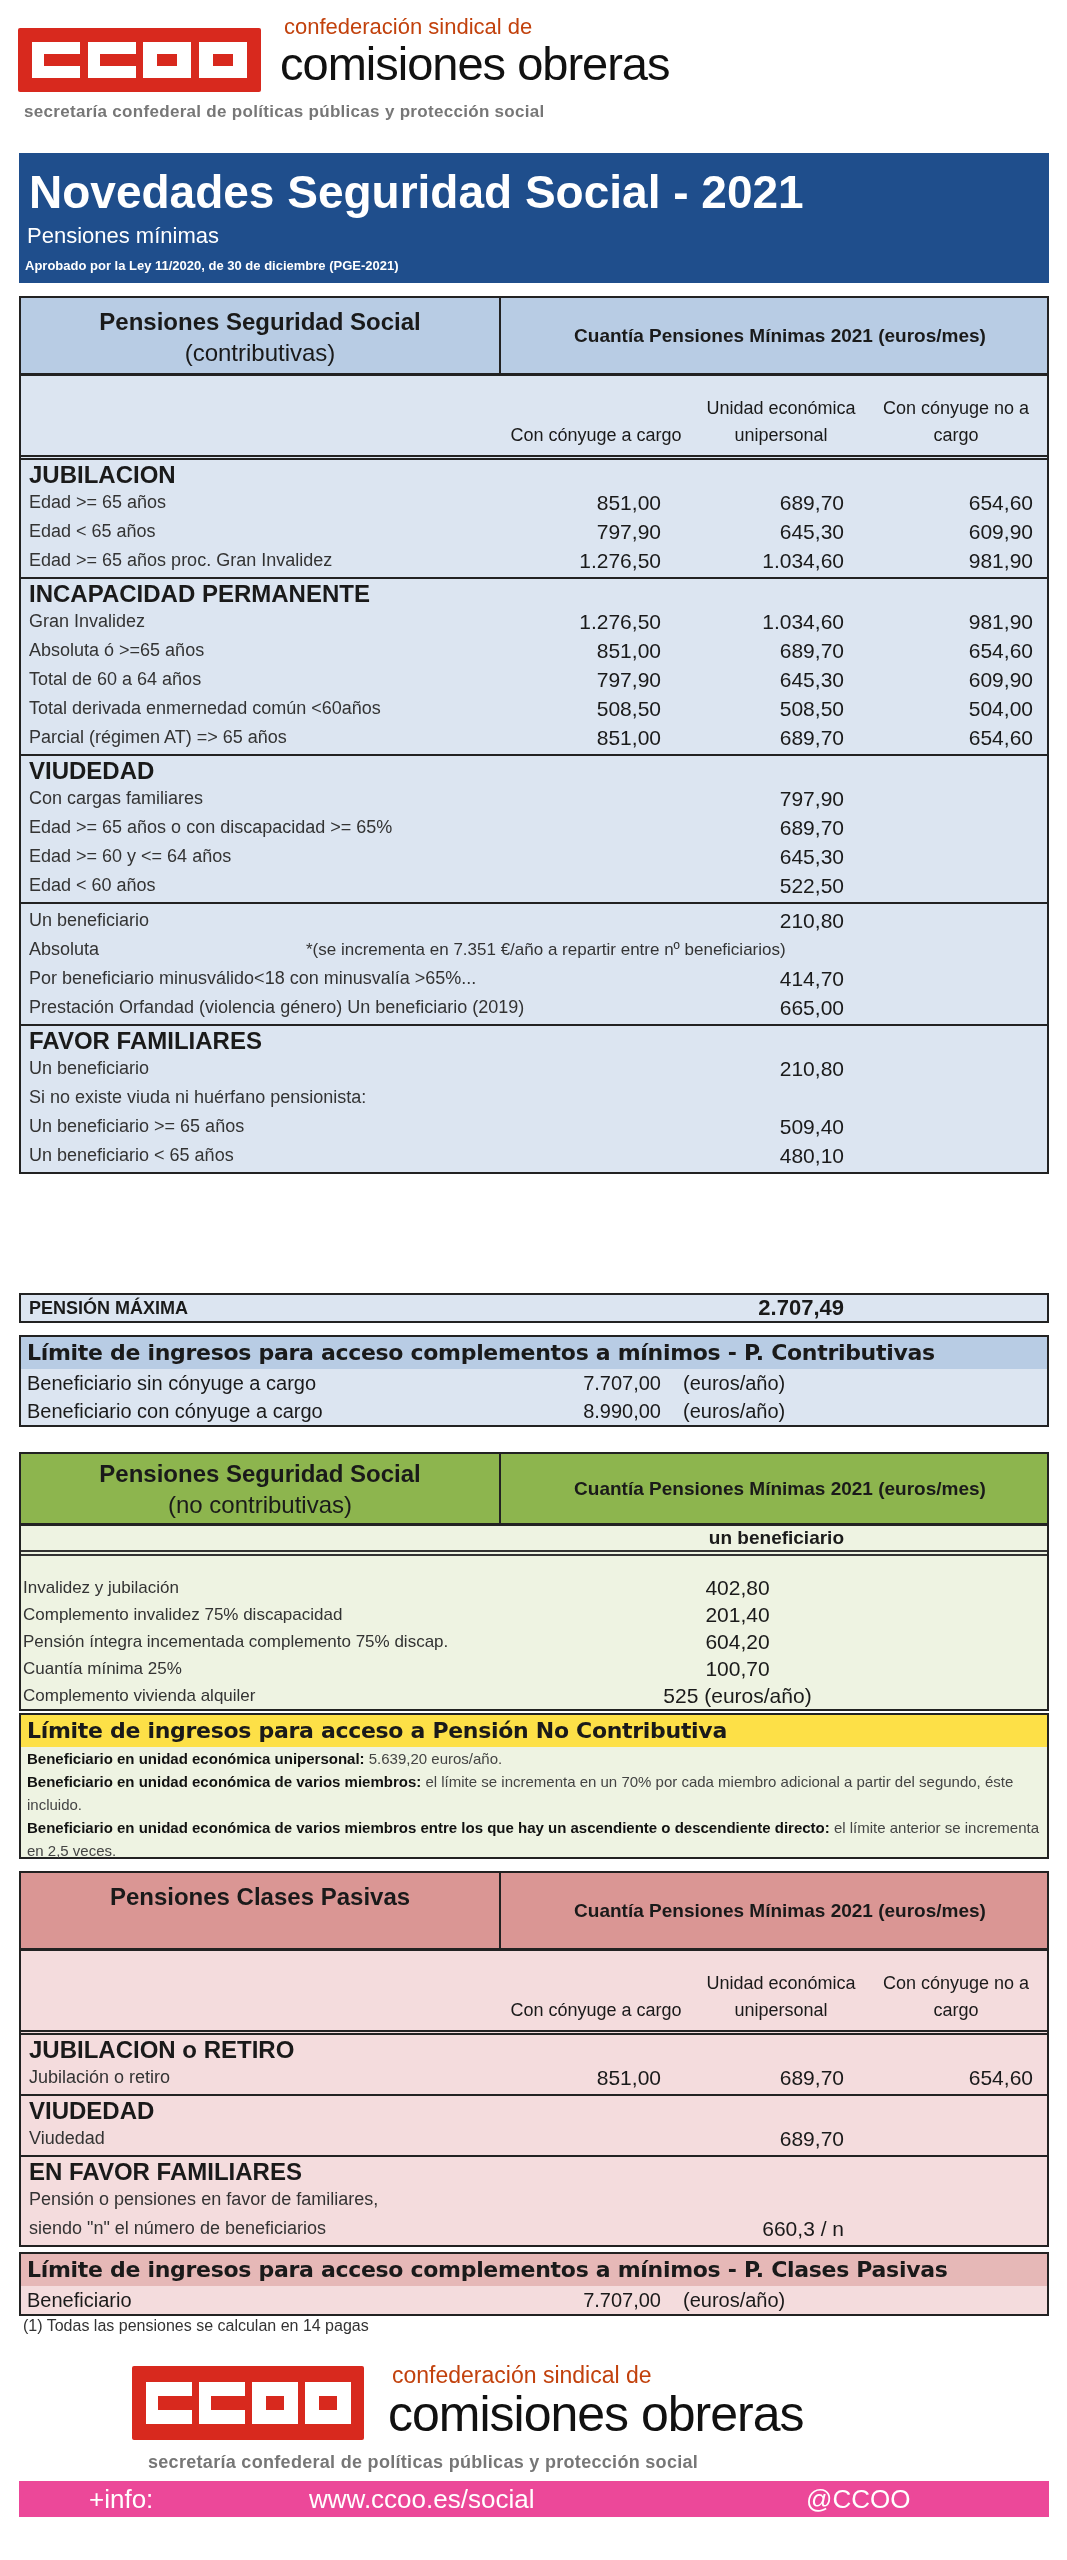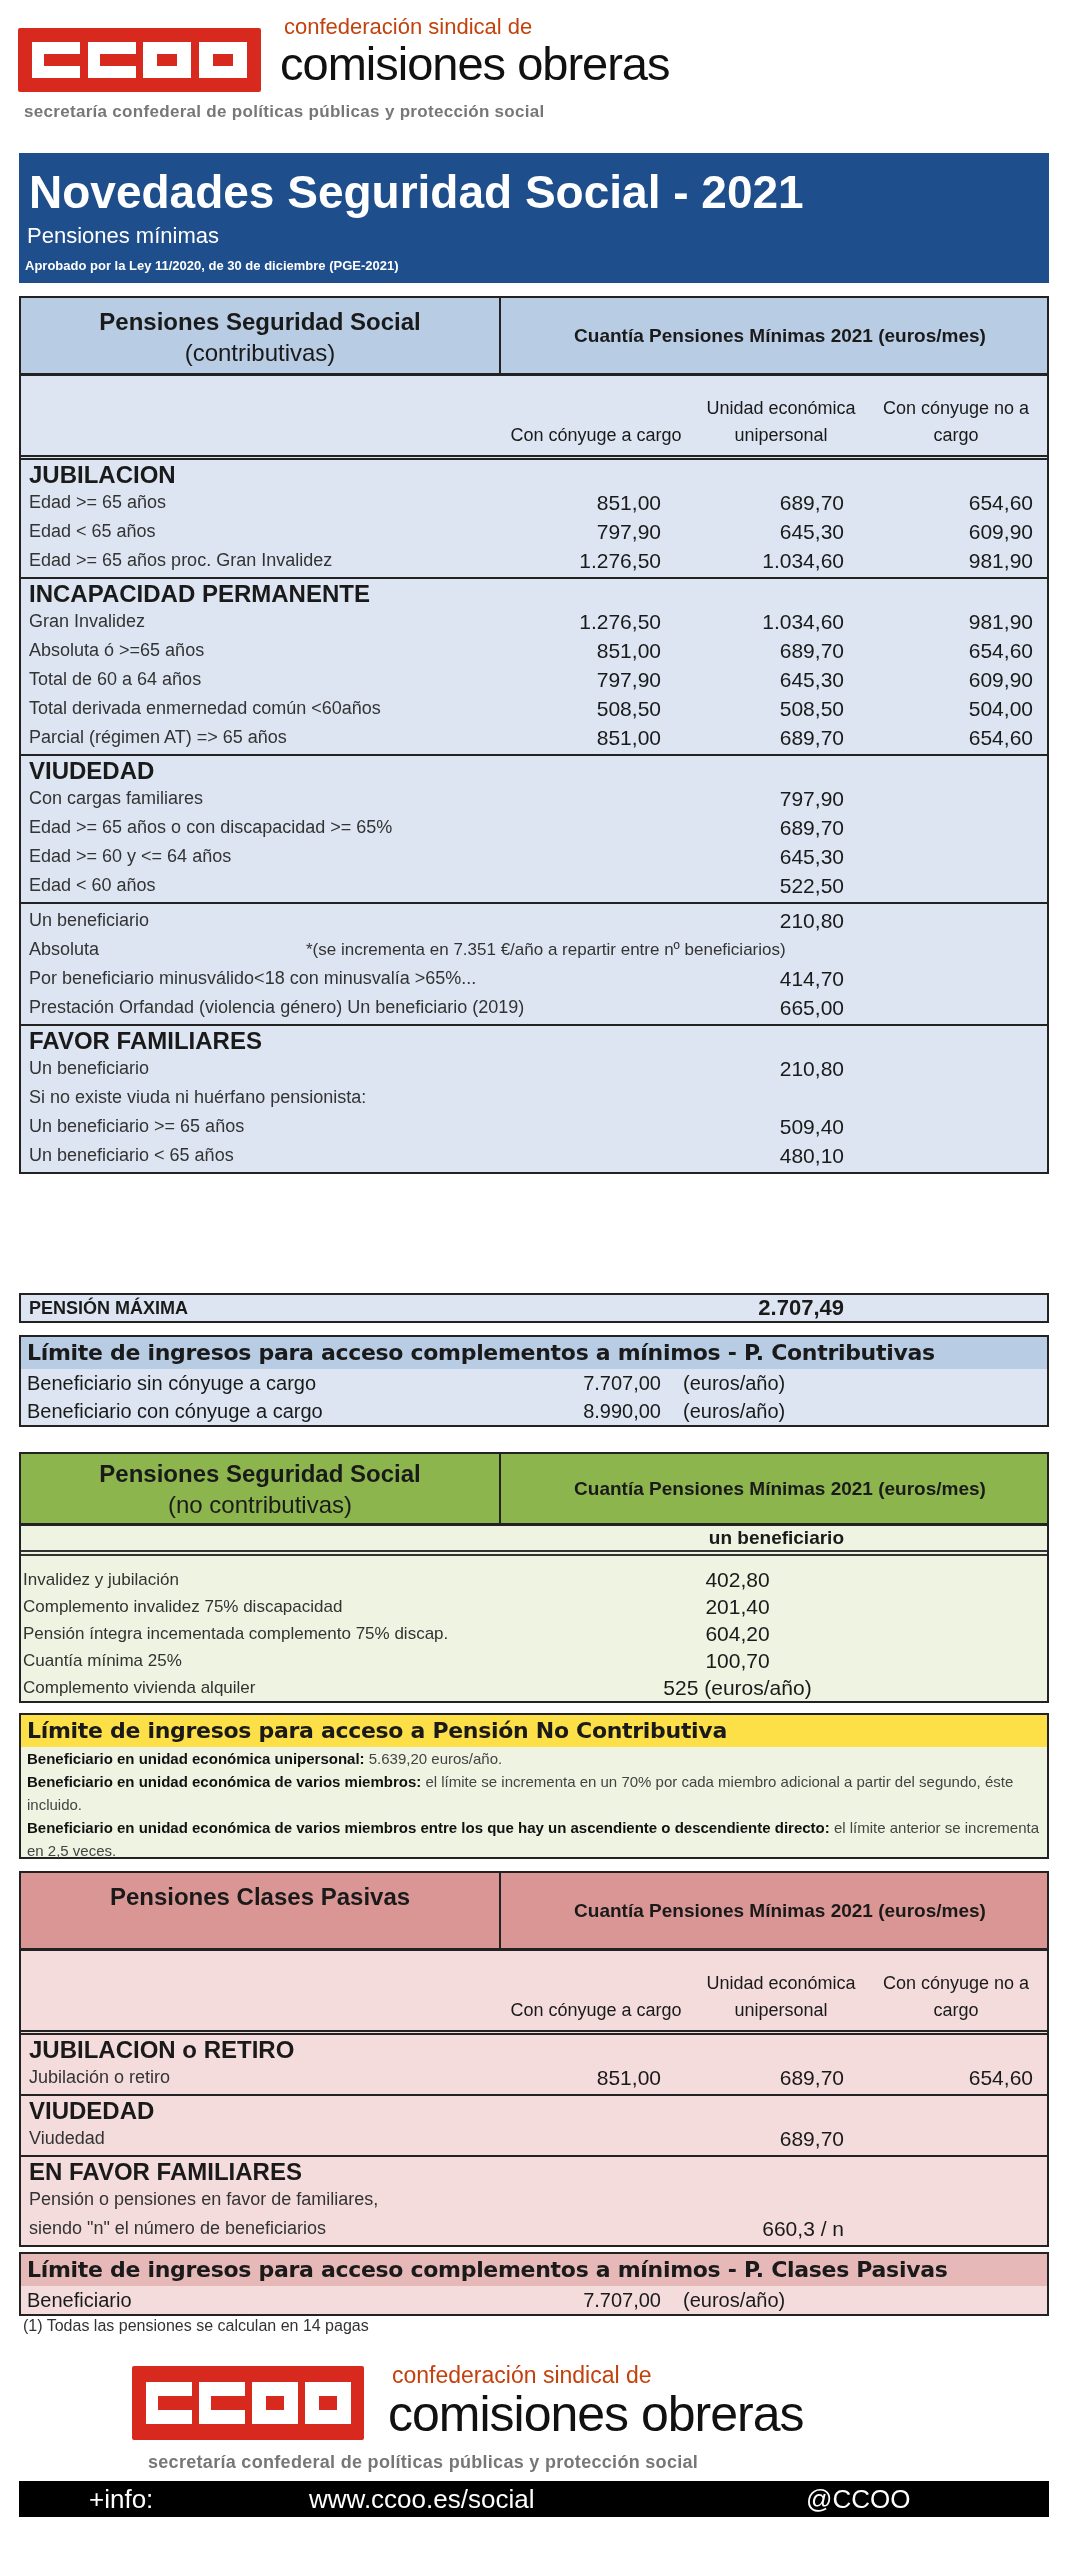--- a/index.html
+++ b/index.html
@@ -81,21 +81,21 @@
   .ncrow .lbl { width: 600px; padding-left: 2px; }
   .ncrow .v { width: 233px; text-align: center; font-size: 21px; color: #1a1a1a; }
   .nc-sub { height: 30px; border-bottom: 6px double #333; display: flex; align-items: center; }
   .nc-sub .sp { width: 480px; }
   .nc-sub .c { width: 343px; text-align: right; font-size: 19px; font-weight: bold; }
 
   .footnote { position: absolute; left: 23px; top: 2317px; font-size: 16px; color: #333; }
 
   .info-bar {
     position: absolute; left: 19px; top: 2481px; width: 1030px; height: 36px;
-    background: #000000; color: #fff; font-size: 26px; display: flex; align-items: center;
+    background: #ec4899; color: #fff; font-size: 26px; display: flex; align-items: center;
   }
   .info-bar span { position: absolute; }
 </style>
 </head>
 <body>
 
 <div>
   <div class="ccoo-box" style="left:18px;top:28px;width:243px;height:64px;">
     <div class="ccoo-letter" style="width:48px;height:36px;">
         <div class="hole" style="left:12px;top:12px;width:36px;height:12px;"></div>
@@ -295,21 +295,21 @@
     <div class="left" style="padding-top:4px;">
       <div>Pensiones Seguridad Social</div>
       <div style="font-weight:normal;">(no contributivas)</div>
     </div>
     <div class="right">Cuantía Pensiones Mínimas 2021 (euros/mes)</div>
   </div>
   <div class="nc-sub">
     <div class="sp"></div>
     <div class="c">un beneficiario</div>
   </div>
-  <div id="nc-rows" style="padding-top:10px;">
+  <div id="nc-rows" style="padding-top:18px;">
       <div class="ncrow">
         <div class="lbl">Invalidez y jubilación</div>
         <div class="v">402,80</div>
       </div>
       <div class="ncrow">
         <div class="lbl">Complemento invalidez 75% discapacidad</div>
         <div class="v">201,40</div>
       </div>
       <div class="ncrow">
         <div class="lbl">Pensión íntegra incementada complemento 75% discap.</div>

